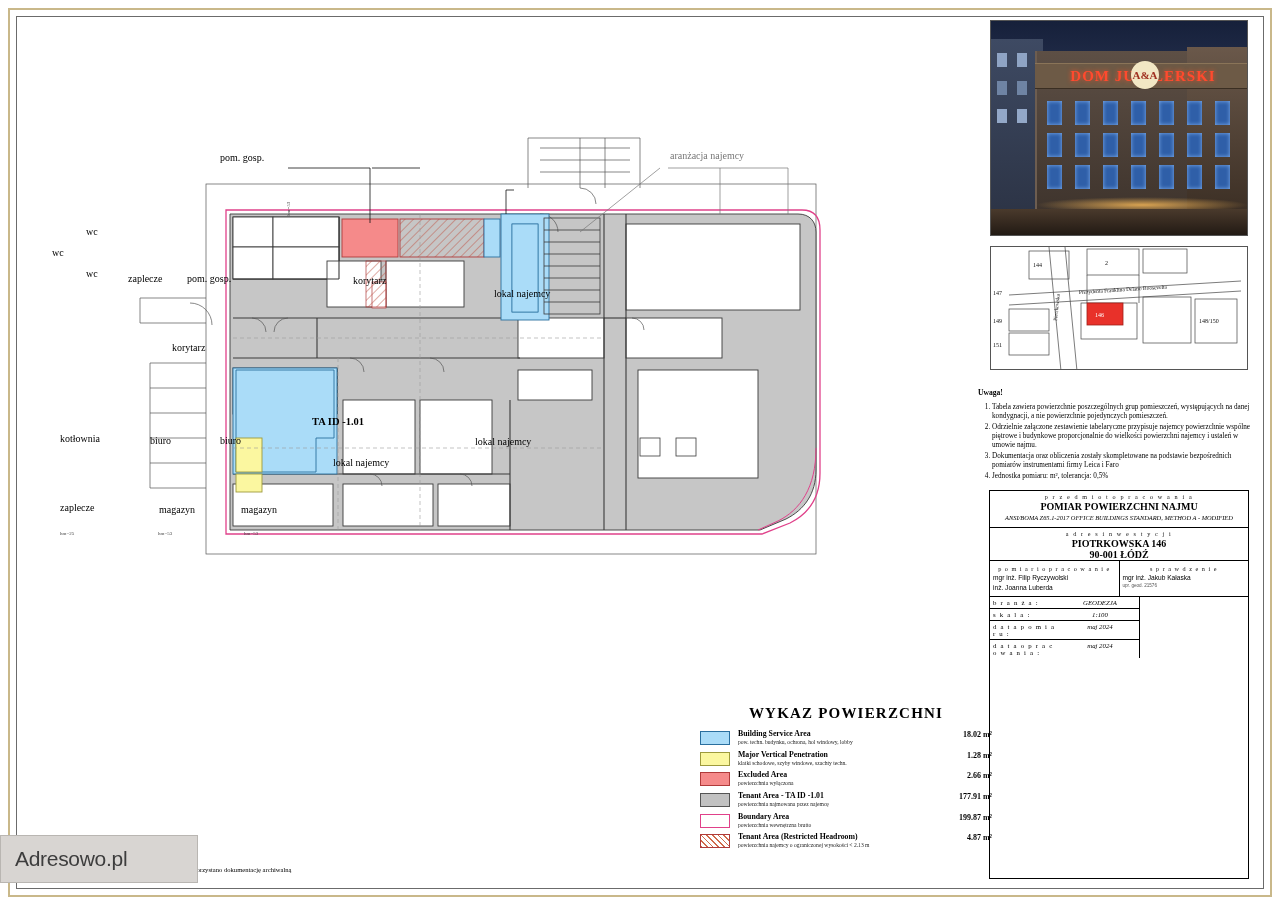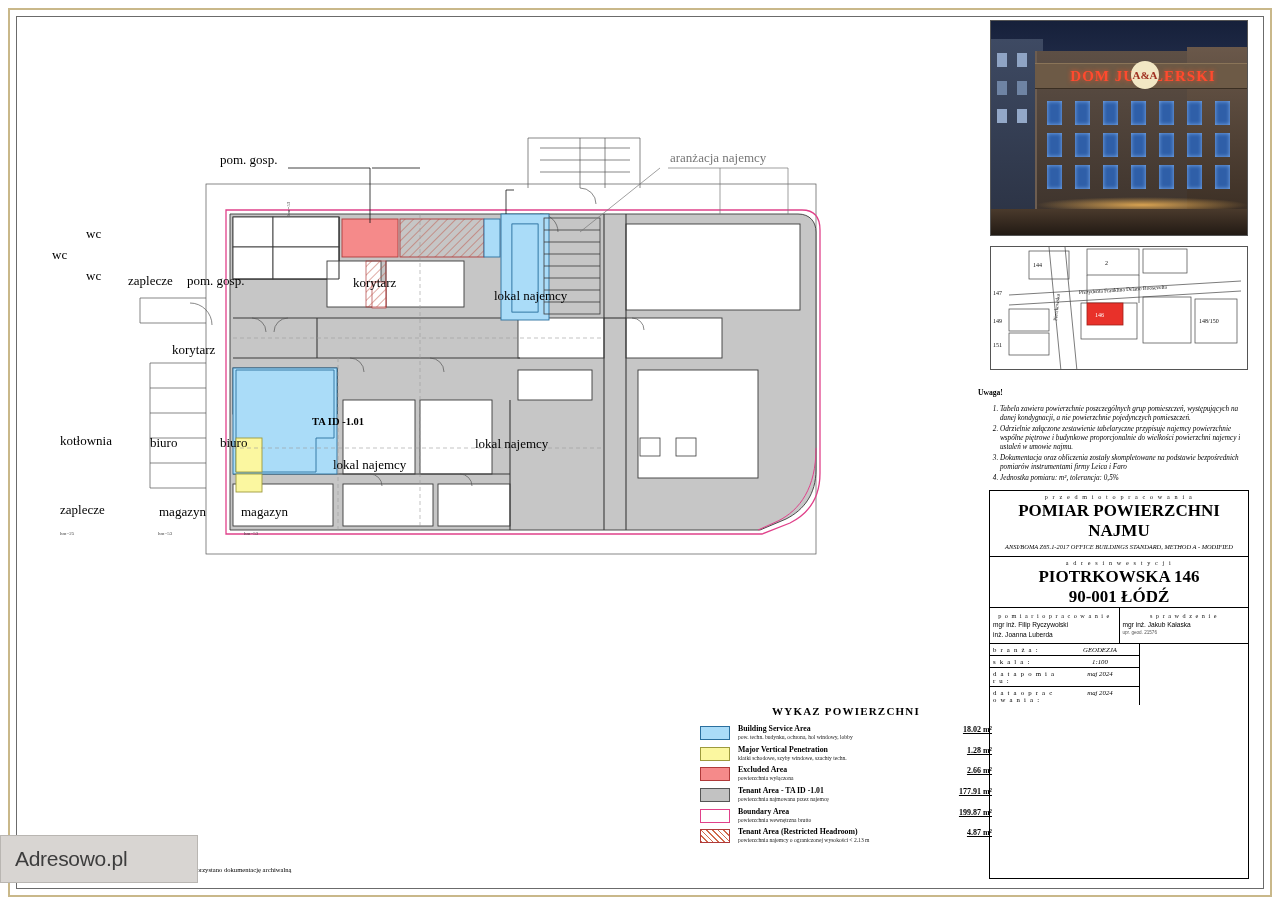--- a/index.html
+++ b/index.html
@@ -70,35 +70,35 @@
   }
   .locmap svg { position:absolute; left:0; top:0; }
 
   
   .notes {
     position:absolute; left:978px; top:388px; width:276px;
     font-family:"Liberation Serif", serif; font-size:7.2px; color:#000;
     line-height:1.25;
   }
   .notes .hdr { font-weight:bold; font-size:7.6px; margin-bottom:6px; }
-  .notes ol { margin:8px; padding-left:14px;font-style:italic; }
+  .notes ol { margin:0; padding-left:14px; }
   .notes li { margin-bottom:2px; }
 
   
   .tblock {
     position:absolute; left:989px; top:490px; width:260px; height:389px;
     border:1px solid #000; background:#fff;
   }
   .tb-row { border-bottom:1px solid #000; }
   .tb-label {
     font-family:"Liberation Serif", serif; font-size:6.2px; letter-spacing:1.6px;
     text-align:center; color:#111; padding:2px 0 1px;
   }
   .tb-strong {
-    font-family:"Liberation Serif", serif; font-weight:bold; font-size:17px;
+    font-family:"Liberation Serif", serif; font-weight:bold; font-size:10px;
     text-align:center; color:#000;
   }
   .tb-ital {
     font-family:"Liberation Serif", serif; font-style:italic; font-size:6.4px;
     text-align:center; color:#000; line-height:1.3;
   }
   .tb-plain {
     font-family:"Liberation Serif", serif; font-size:9px; text-align:center; color:#000;
   }
   .geosnap {
@@ -121,50 +121,50 @@
   .tb-kv { display:flex; border-bottom:1px solid #000; font-family:"Liberation Serif", serif; font-size:6.8px; }
   .tb-kv:last-child { border-bottom:none; }
   .tb-kv .k { width:48%; padding:2px 3px; letter-spacing:1.2px; font-style:normal; }
   .tb-kv .v { width:52%; padding:2px 3px; text-align:center; font-style:italic; }
   .tb-num-label { font-family:"Liberation Serif", serif; font-size:6.2px; letter-spacing:1.4px; text-align:center; padding:2px 0; border-bottom:1px solid #000; }
   .tb-num { font-family:"Liberation Serif", serif; font-weight:bold; font-size:13px; text-align:center; padding:13px 0 0; }
 
   
   .legend { position:absolute; left:700px; top:705px; width:292px; }
   .legend-title {
-    font-family:"Liberation Serif", serif; font-weight:bold; font-size:11px;
+    font-family:"Liberation Serif", serif; font-weight:bold; font-size:15px;
     letter-spacing:1.2px; text-align:center; margin-bottom:8px; color:#000;
   }
   .lg-row { display:flex; align-items:flex-start; margin-bottom:5px; }
   .lg-swatch { width:30px; height:14px; border:1px solid #333; flex:none; margin-right:8px; margin-top:1px; }
   .lg-txt { flex:1; }
   .lg-name { font-family:"Liberation Serif", serif; font-weight:bold; font-size:7.8px; color:#000; line-height:1.15; }
   .lg-sub { font-family:"Liberation Serif", serif; font-size:5.6px; color:#222; line-height:1.2; }
-  .lg-val { font-family:"Liberation Serif", serif; font-weight:bold; font-size:8px; color:#000; width:56px; text-align:right; white-space:nowrap;text-decoration:underline; }
+  .lg-val { font-family:"Liberation Serif", serif; font-weight:bold; font-size:8px; color:#000; width:56px; text-align:right; white-space:nowrap; }
   .hatch {
     background-image:repeating-linear-gradient(45deg, #d06a4a 0 1px, transparent 1px 4px);
     background-color:#ffffff;
   }
   .footnote {
     position:absolute; left:150px; top:866px;
     font-family:"Liberation Serif", serif; font-size:6.6px; color:#000;
   }
   
   .watermark {
     position:absolute; left:0px; top:835px; width:198px; height:48px;
     background:#d8d5d2; border:1px solid #b9b6b2;
     display:flex; align-items:center; padding-left:14px;
     font-family:"Liberation Sans", sans-serif; font-size:21px; color:#3d3d3d;
     letter-spacing:-0.3px;
   }
   
   .plan { position:absolute; left:20px; top:18px; width:960px; height:690px; }
   .plan svg { position:absolute; left:0; top:0; }
   .lbl {
-    position:absolute; font-family:"Liberation Serif", serif; font-size:13px;
+    position:absolute; font-family:"Liberation Serif", serif; font-size:10px;
     color:#000; white-space:nowrap;
   }
   .lbl-big { font-size:10.5px; font-weight:bold; }
 </style>
 </head>
 <body>
 
 <div class="sheet">
   <div class="sheet-inner"></div>
 </div>

